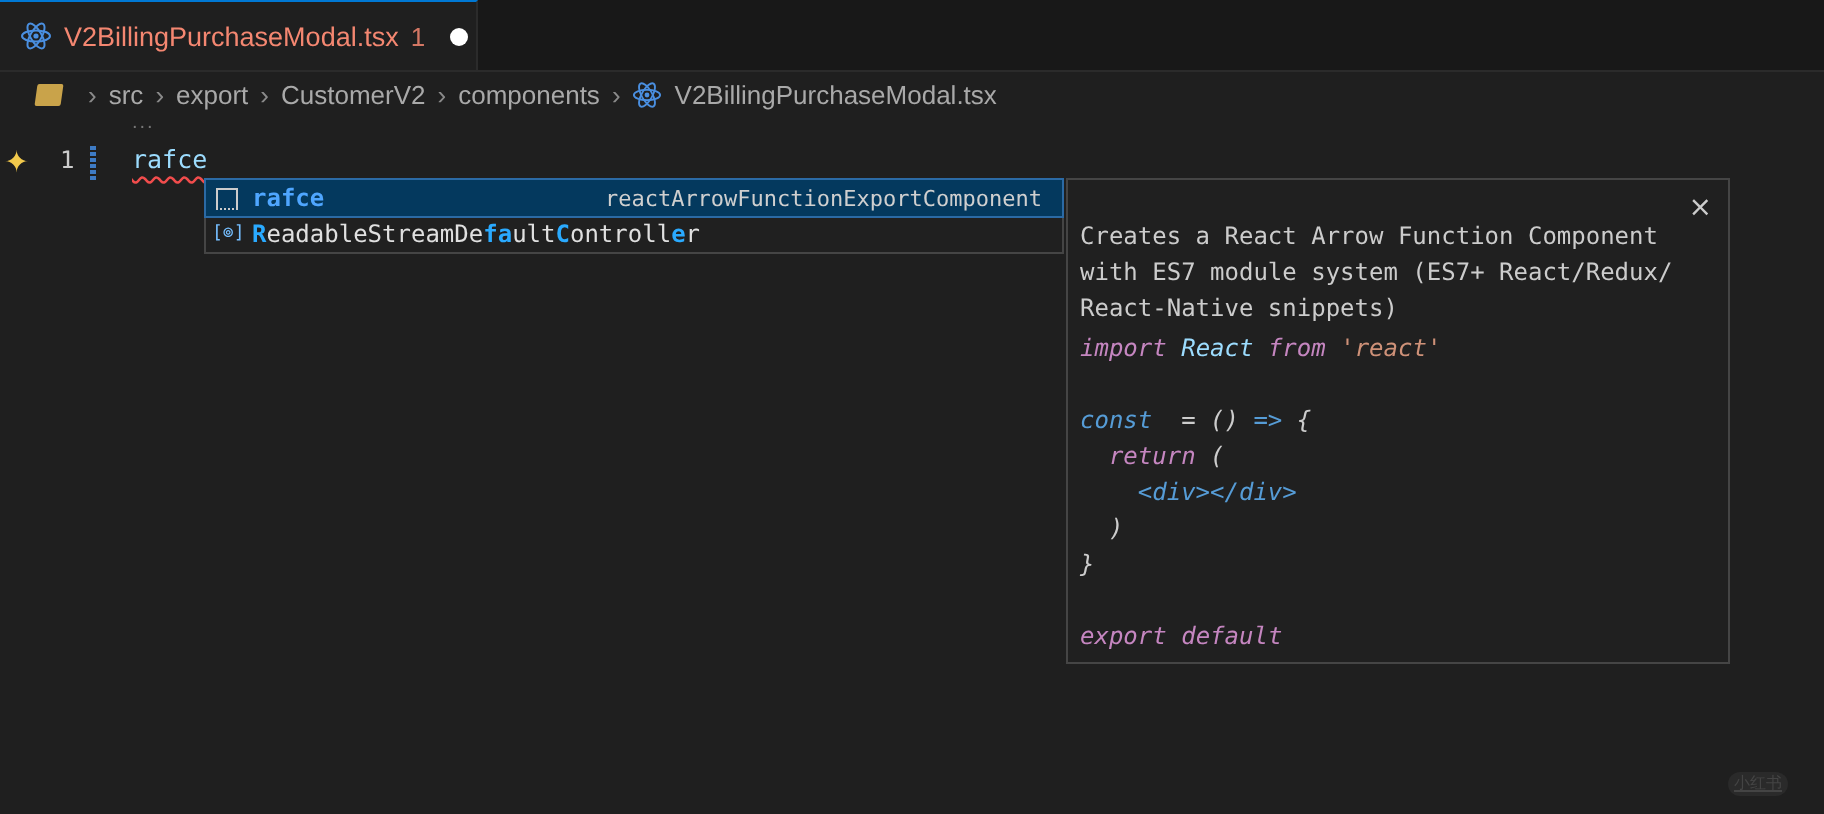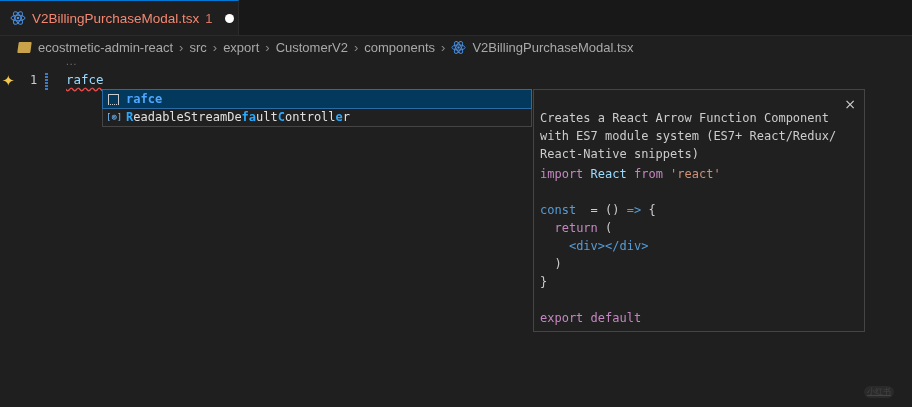--- a/index.html
+++ b/index.html
@@ -31,21 +31,21 @@
   .snip-ico { margin-left:5px; width:11px; height:11px; border:1px solid #cccccc; border-bottom:1px dotted #cccccc; box-sizing:border-box; }
   .var-ico { margin-left:3px; font-size:9px; color:#75beff; width:17px; }
   .sitem .lbl { margin-left:7px; color:#e0e0e0; }
   .sitem.sel .lbl { color:#4fa6ff; font-weight:bold; }
   .hl { color:#2aaaff; font-weight:bold; }
   .sitem .detail { position:absolute; right:10px; font-size:11px; color:#cfcfcf; }
   .docs { position:absolute; left:533px; top:89px; width:332px; height:243px; background:#202020; border:1px solid #454545; box-sizing:border-box;
           font-family:"DejaVu Sans Mono", monospace; font-size:12px; color:#cccccc; }
   .docs .close { position:absolute; right:8px; top:6px; font-size:14px; color:#cccccc; font-family:"DejaVu Sans", sans-serif; }
   .docs .desc { position:absolute; left:6px; top:6px; width:300px; line-height:18px; white-space:pre;margin-top:13px; }
-  .docs .src { position:absolute; left:6px; top:75px; line-height:18px; white-space:pre; }
+  .docs .src { position:absolute; left:6px; top:75px; line-height:18px; white-space:pre;font-style:italic; }
   .kw-p { color:#c586c0; } .kw-b { color:#569cd6; } .id { color:#9cdcfe; } .str { color:#ce9178; } .tag { color:#569cd6; }
   .watermark { position:absolute; left:864px; top:386px; width:30px; height:12px; border-radius:6px; background:#2a2a2a; color:#444; font-size:8px; text-align:center; line-height:12px;text-decoration:underline; }
 </style>
 </head>
 <body>
 
 <div class="tabbar">
   <div class="tab">
     <svg class="react-ico" viewBox="0 0 16 16">
       <ellipse cx="8" cy="8" rx="7" ry="2.8" fill="none" stroke="#4a8fe0" stroke-width="1"></ellipse>
@@ -54,21 +54,20 @@
       <circle cx="8" cy="8" r="1.3" fill="#4a8fe0"></circle>
     </svg>
     <span class="title">V2BillingPurchaseModal.tsx</span>
     <span class="errcount">1</span>
     <span class="dirty"></span>
   </div>
 </div>
 
 <div class="breadcrumb">
   <span class="folder"></span>
-  <span>ecostmetic-admin-react</span>
   <span class="sep">›</span>
   <span>src</span>
   <span class="sep">›</span>
   <span>export</span>
   <span class="sep">›</span>
   <span>CustomerV2</span>
   <span class="sep">›</span>
   <span>components</span>
   <span class="sep">›</span>
   <svg class="react-ico" viewBox="0 0 16 16">
@@ -86,20 +85,21 @@
   <span class="sparkle">✦</span>
   <span class="lineno">1</span>
   <span class="diffbar"></span>
   <span class="code">rafce</span>
 </div>
 
 <div class="suggest">
   <div class="sitem sel">
     <span class="snip-ico"></span>
     <span class="lbl">rafce</span>
+    <span class="detail">reactArrowFunctionExportComponent</span>
   </div>
   <div class="sitem two">
     <span class="var-ico">[⊚]</span>
     <span class="lbl" style="margin-left:3px;text-align:right;"><span class="hl">R</span><span>eadableStreamDe</span><span class="hl">fa</span><span>ult</span><span class="hl">C</span><span>ontroll</span><span class="hl">e</span><span>r</span></span>
   </div>
 </div>
 
 <div class="docs">
   <span class="close">×</span>
   <div class="desc">Creates a React Arrow Function Component

